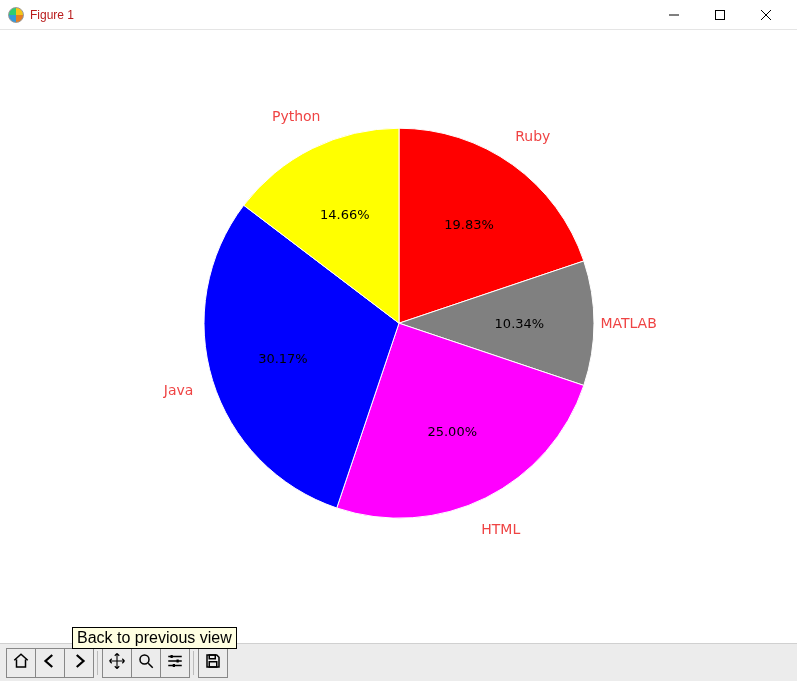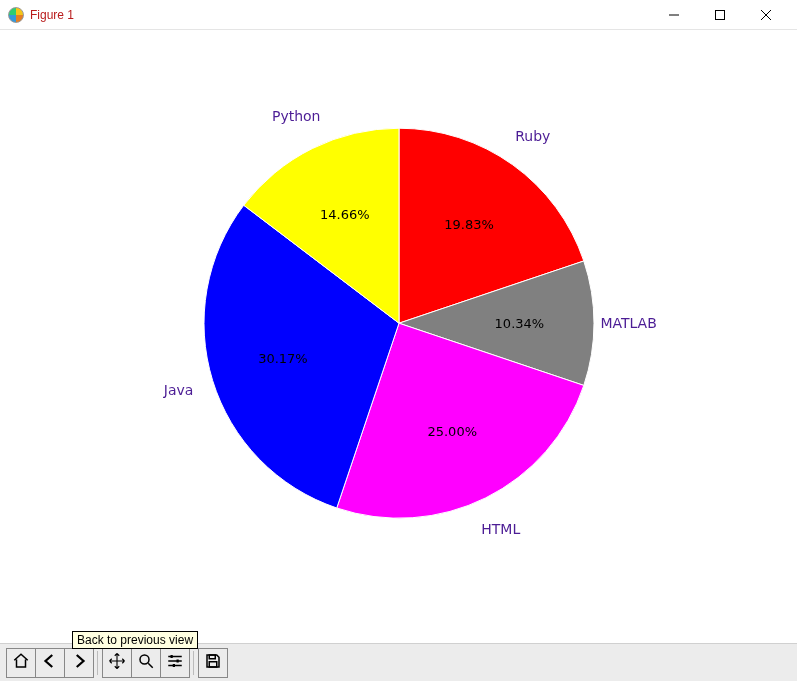--- a/index.html
+++ b/index.html
@@ -44,21 +44,21 @@
       background: #fff;
     }
     .pie-wrap {
       position: absolute;
       left: 50%; top: 50%;
       transform: translate(-50%, -52%);
     }
     .pie-label {
       position: absolute;
       font-size: 14px;
-      color: #4c1d95;
+      color: #ef4444;
       white-space: nowrap;
       transform: translate(-50%, -50%);
       font-family: "DejaVu Sans", Arial, sans-serif;
     }
     .pie-pct {
       position: absolute;
       font-size: 13px;
       color: #000;
       white-space: nowrap;
       transform: translate(-50%, -50%);
@@ -79,21 +79,21 @@
       background: #ececec;
       display: flex; align-items: center; justify-content: center;
       margin-right: -1px;
       cursor: pointer;
     }
     .tool-btn svg { width: 18px; height: 18px; }
     .tooltip {
       position: absolute;
       background: #ffffe1;
       border: 1px solid #000;
-      font-size: 12px;
+      font-size: 16px;
       padding: 1px 4px;
       white-space: nowrap;
     }
     .toolbar-wrap { position: relative; }
     .sep {
       width: 1px; height: 24px; background: #bbb; margin: 0 4px;
     }
   </style>
 </head>
 <body>

